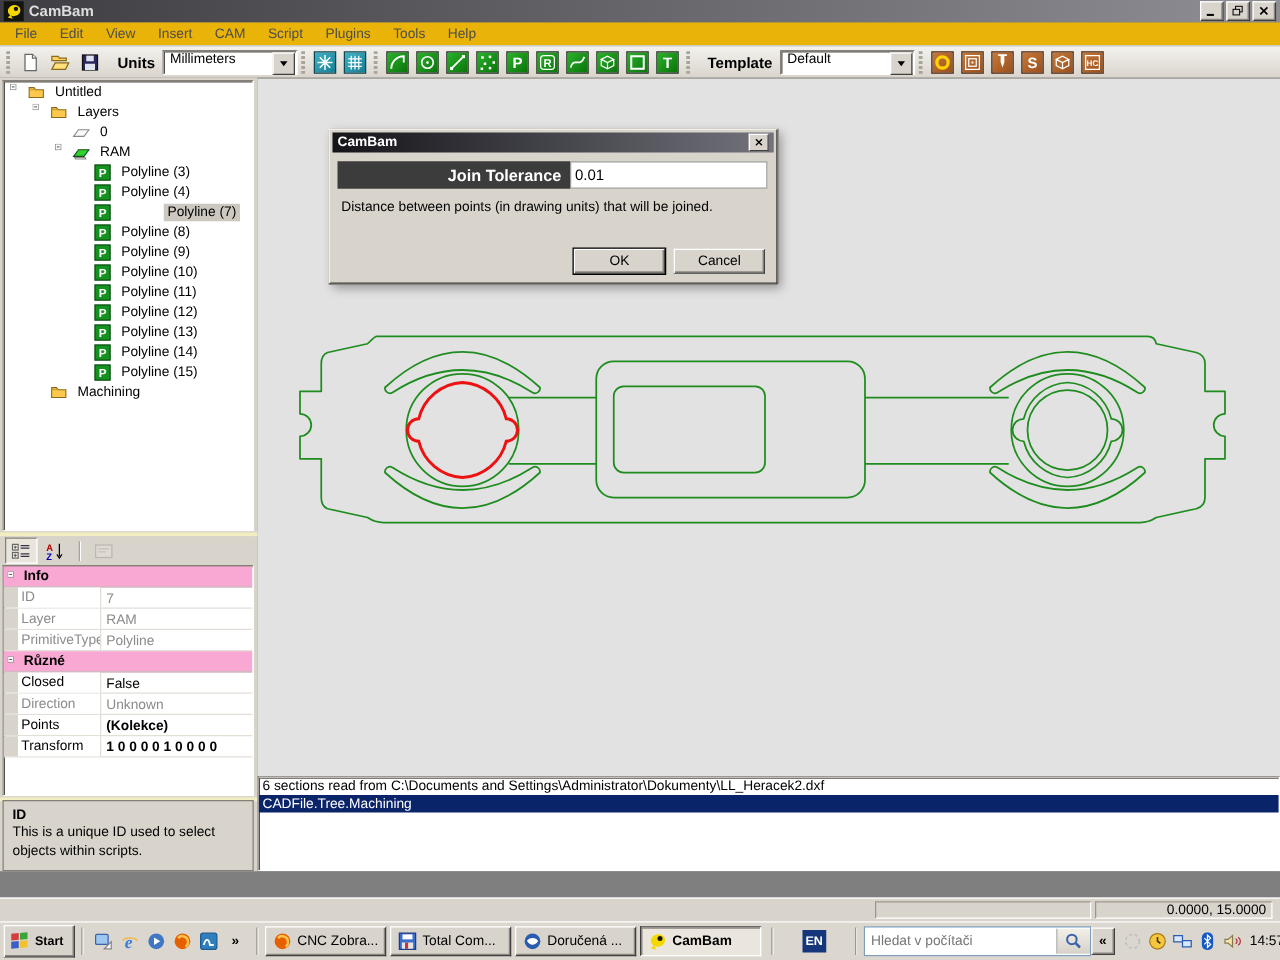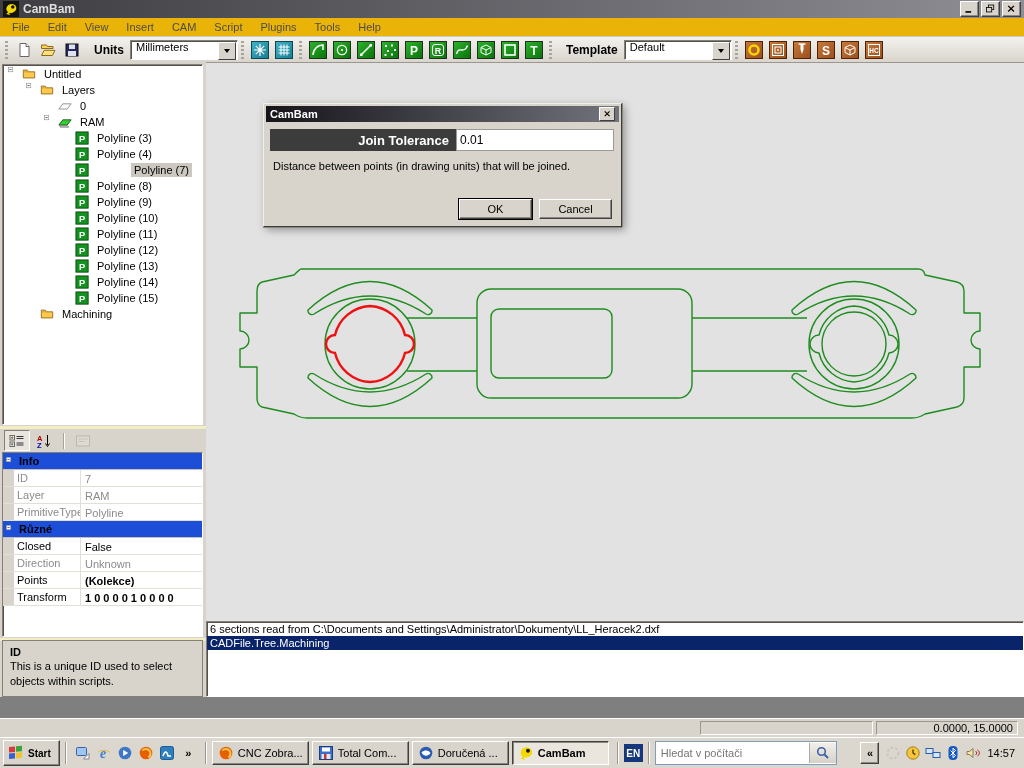--- a/index.html
+++ b/index.html
@@ -49,21 +49,21 @@
   .tree-label{padding:1px 3px;}
   .tree-label.selected{background:#ccc8c0;margin-left:37px;}
   .ysplit{position:absolute;left:0;width:206px;height:3px;background:#f3eec2;border-top:1px solid #d8d4cc;}
   .propbar{position:absolute;left:2px;top:429px;width:201px;height:23px;background:#d8d4cc;display:flex;align-items:center;padding:1px 2px;box-sizing:border-box;}
   .pbtn{width:24px;height:19px;display:flex;align-items:center;justify-content:center;margin-right:1px;border:1px solid transparent;}
   .pbtn.active{border-color:#848078 #fff #fff #848078;background:#e9e5dd;}
   .pbtn.disabled{opacity:.45;}
   .psep{width:1px;height:16px;background:#a6a29a;border-right:1px solid #fff;margin:0 5px;}
   .propgrid{position:absolute;left:2px;top:452px;width:201px;height:185px;box-sizing:border-box;overflow:hidden;}
   .prow{height:16px;display:flex;border-bottom:1px solid #e2dfd7;align-items:center;}
-  .prow.category{background:#1d4ed8;font-weight:bold;border-bottom:1px solid #c4c0b8;}
+  .prow.category{background:#f9a8d4;font-weight:bold;border-bottom:1px solid #c4c0b8;}
   .cexp{margin:0 4px 0 3px;flex:none;display:flex;}
   .plabel{width:78px;height:100%;box-sizing:border-box;padding:2px 2px 0 14px;border-right:1px solid #e2dfd7;
     overflow:hidden;white-space:nowrap;background:linear-gradient(90deg,#d8d4cc 0 11px,#fff 11px);}
   .pvalue{flex:1;padding:2px 4px 0;white-space:nowrap;overflow:hidden;}
   .muted{color:#8b8b8b;}
   .boldv{font-weight:bold;}
   .desc-panel{position:absolute;left:2px;top:640px;width:201px;height:57px;background:#d8d4cc;border:1px solid #848078;
     box-sizing:border-box;padding:4px 7px;line-height:1.3;}
   .desc-title{font-weight:bold;}
 
@@ -82,21 +82,21 @@
     display:flex;align-items:center;padding:0 3px;box-sizing:border-box;}
   .startbtn{height:24px;display:flex;align-items:center;gap:4px;padding:0 8px 0 4px;font-weight:bold;font-size:10px;flex:none;}
   .tsep{width:1px;height:22px;background:#9b978f;border-right:1px solid #fff;margin:0 5px;flex:none;}
   .ql{display:flex;align-items:center;gap:5px;padding:0 3px;flex:none;}
   .qlbtn{display:flex;align-items:center;}
   .taskbtn{width:97px;height:24px;display:flex;align-items:center;gap:4px;padding:0 5px;margin-right:3px;
     font-size:11px;overflow:hidden;white-space:nowrap;box-sizing:border-box;flex:none;}
   .taskbtn.active{border-color:#404040 #fff #fff #404040;box-shadow:inset 1px 1px 0 #8a8680;background:#eae6de;font-weight:bold;}
   .taskbtn .tlabel{overflow:hidden;text-overflow:clip;}
   .lang{width:19px;height:18px;background:#16367c;color:#fff;font-size:10px;font-weight:bold;
-    display:flex;align-items:center;justify-content:center;margin:0 0;flex:none;}
+    display:flex;align-items:center;justify-content:center;margin:0 18px;flex:none;}
   .search{height:22px;width:180px;background:#fff;border:1px solid #7f9db9;display:flex;align-items:center;flex:none;}
   .search input{border:none;outline:none;flex:1;min-width:0;font-size:11px;color:#8a8a8a;padding:0 5px;background:transparent;font-family:"Liberation Sans",sans-serif;}
   .searchbtn{width:26px;height:20px;background:linear-gradient(#f1efe9,#d6d2ca);border-left:1px solid #aaa;
     display:flex;align-items:center;justify-content:center;flex:none;}
   .chevbtn{width:17px;height:20px;display:flex;align-items:center;justify-content:center;font-weight:bold;flex:none;}
   .tray{display:flex;align-items:center;gap:4px;padding:0 4px 0 6px;flex:none;}
   .clock{font-size:11px;padding:0 6px 0 2px;flex:none;}
   .spacer{flex:1;}
 
   

